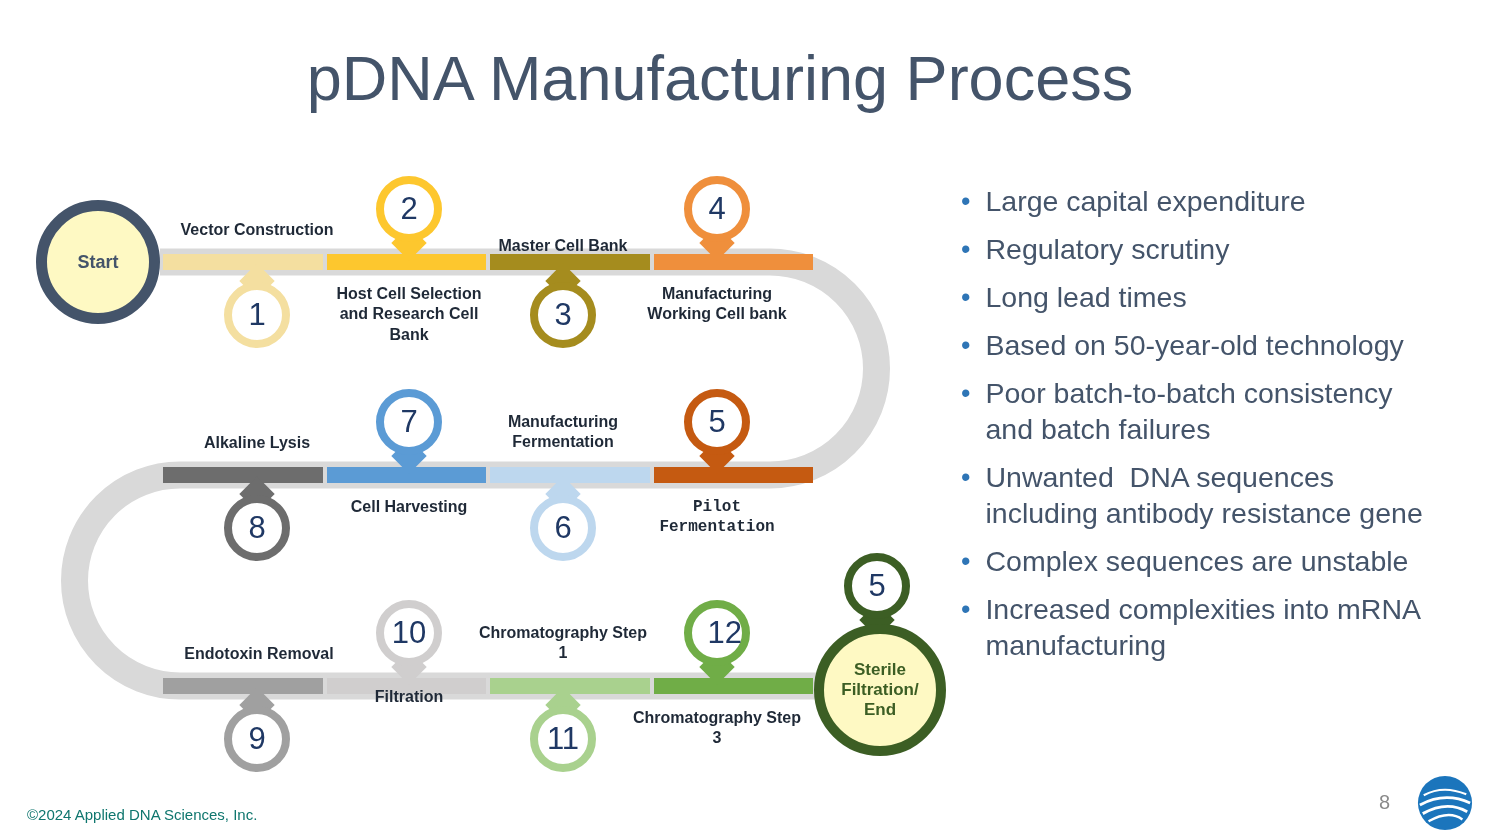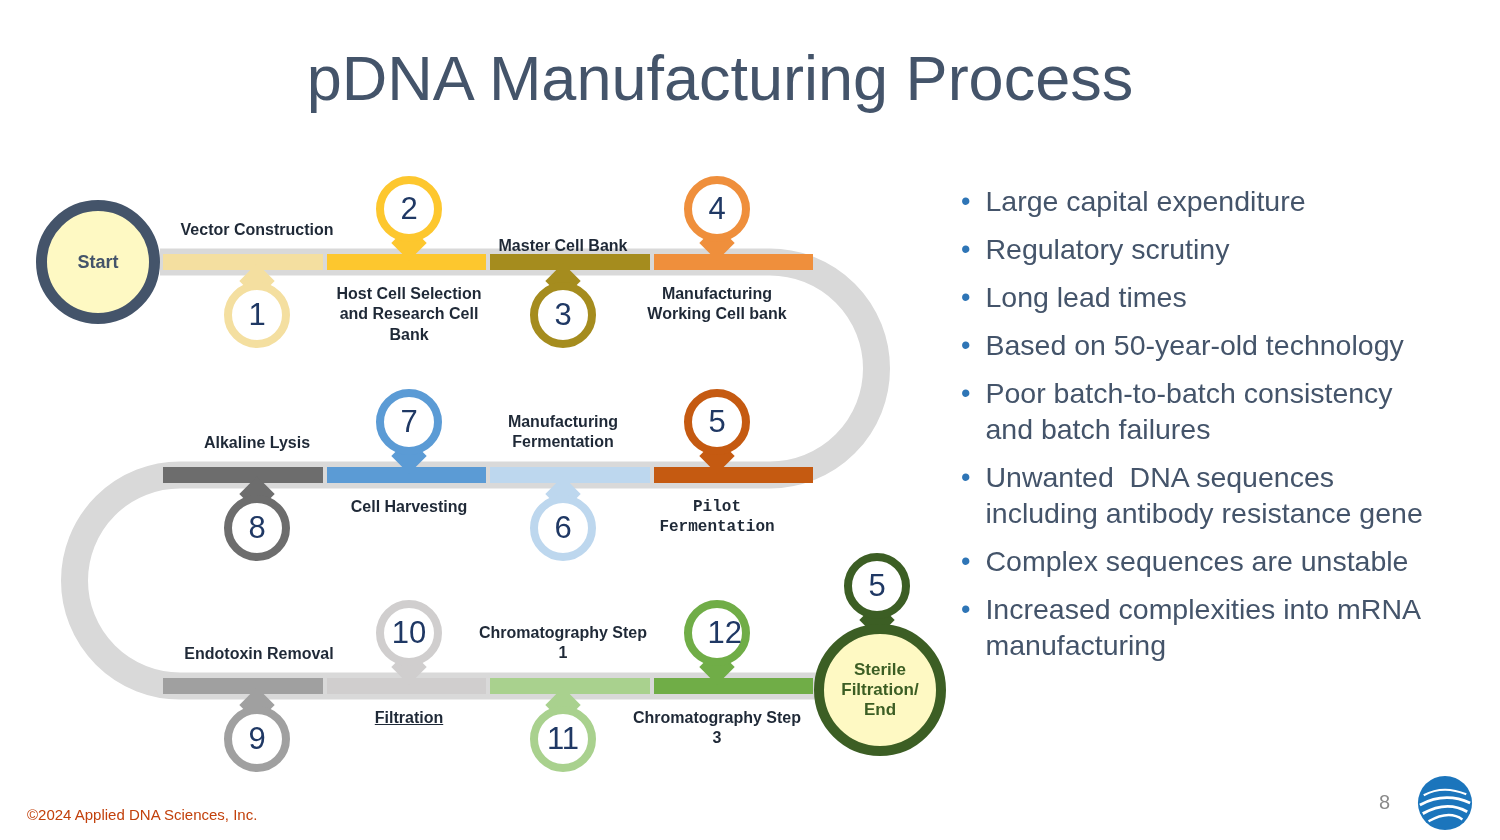--- a/index.html
+++ b/index.html
@@ -32,21 +32,21 @@
 
   .step-label { position:absolute; width:172px; transform:translateX(-50%); text-align:center;
                 font-size:16px; font-weight:700; color:#1f2937; line-height:1.28; }
   .step-label.above { transform:translate(-50%,-100%); }
 
   .bullets { position:absolute; left:961px; top:183px; width:515px; margin:0; padding:0; list-style:none; }
   .bullets li { display:flex; align-items:flex-start; margin-bottom:12px; }
   .dot { color:#2e75b6; font-size:27px; line-height:36px; margin-right:15px; flex:0 0 auto; }
   .btext { font-size:28.5px; line-height:36px; color:#44546a; white-space:pre-wrap; max-width:462px; }
 
-  .copyright { position:absolute; left:27px; bottom:17px; font-size:15px; color:#c2410c; }
+  .copyright { position:absolute; left:27px; bottom:17px; font-size:15px; color:#0f766e; }
   .page-number { position:absolute; right:110px; bottom:26px; font-size:20px; color:#8a8a8a; }
   .logo { position:absolute; right:26px; bottom:8px; }
 </style>
 </head>
 <body>
 
 <div class="slide">
 
   <h1 class="title">pDNA Manufacturing Process</h1>
 
@@ -135,21 +135,21 @@
         </span>
       </div>
       <div class="step-label above" style="left: 259px; top: 664px;">Endotoxin Removal</div>
       <div class="track-seg" style="left: 326.5px; top: 678px; background: rgb(208, 206, 206);"></div>
       <div class="pin" style="left: 409px; top: 633px;">
         <span class="tail" style="background: rgb(208, 206, 206); top: 34px;"></span>
         <span class="bubble" style="border-color: rgb(208, 206, 206);">
           <span class="pin-num">10</span>
         </span>
       </div>
-      <div class="step-label below" style="left: 409px; top: 708px; text-decoration: underline;">Filtration</div>
+      <div class="step-label below" style="left: 409px; top: 687px;">Filtration</div>
       <div class="track-seg" style="left: 490px; top: 678px; background: rgb(169, 209, 142);"></div>
       <div class="pin" style="left: 563px; top: 739px;">
         <span class="tail" style="background: rgb(169, 209, 142); top: -34px;"></span>
         <span class="bubble" style="border-color: rgb(169, 209, 142);">
           <span class="pin-num">11</span>
         </span>
       </div>
       <div class="step-label above" style="left: 563px; top: 664px;">Chromatography Step 1</div>
       <div class="track-seg" style="left: 653.5px; top: 678px; background: rgb(112, 173, 71);"></div>
       <div class="pin" style="left: 717px; top: 633px;">

